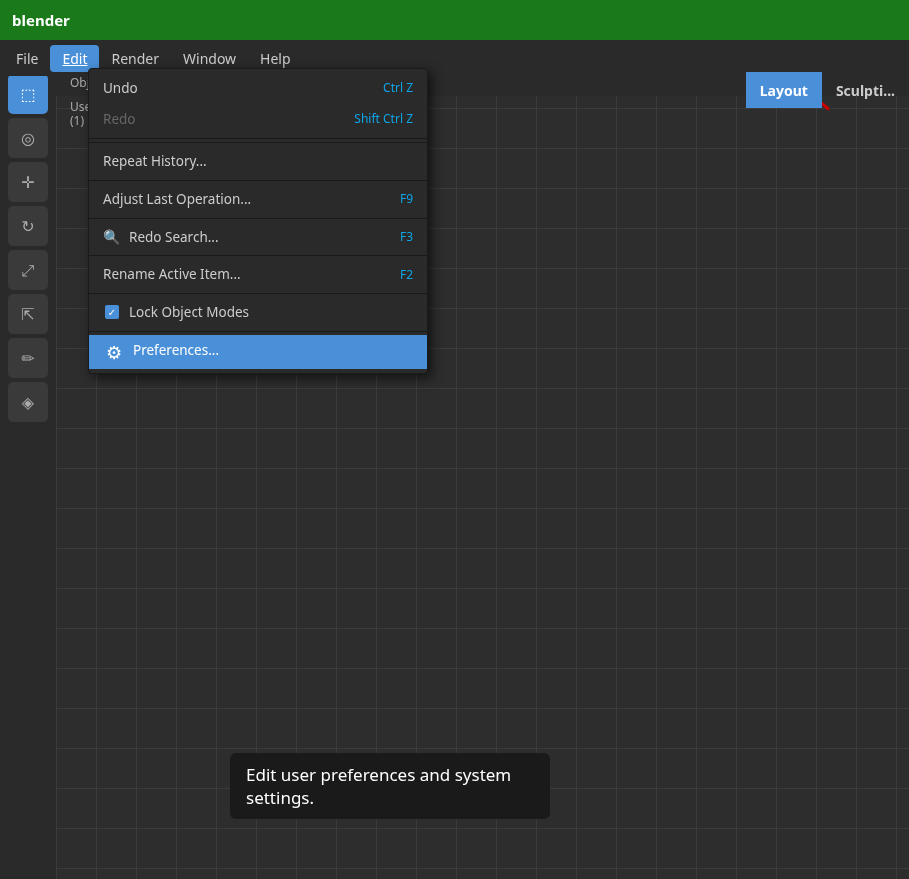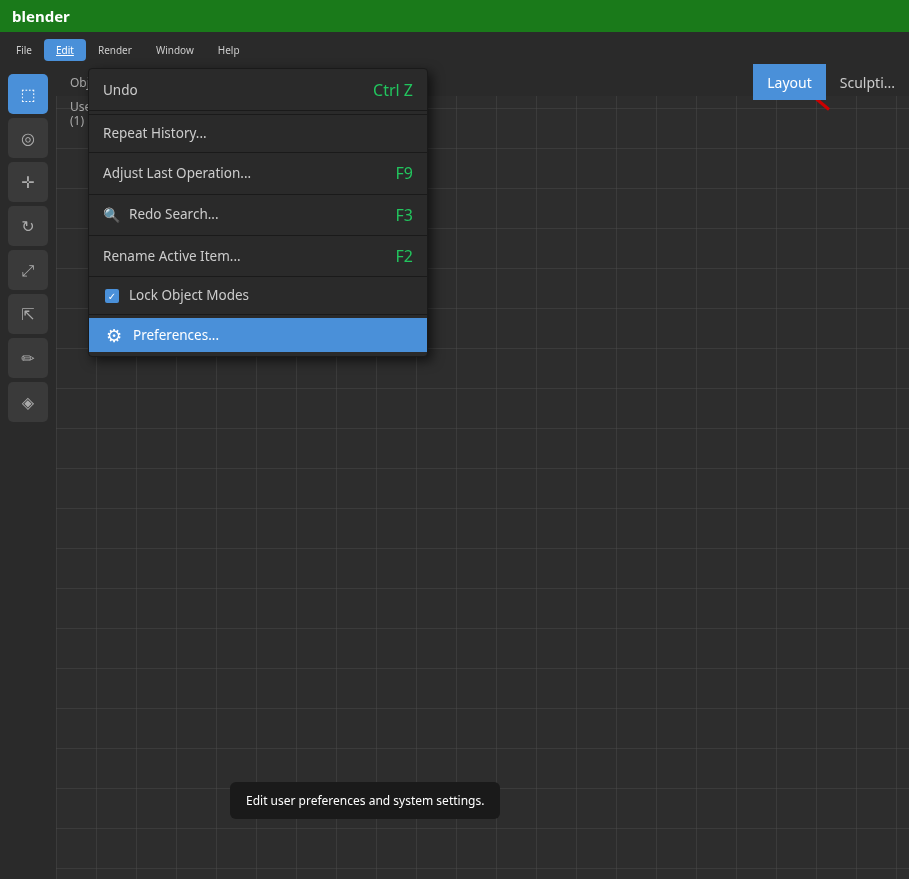--- a/index.html
+++ b/index.html
@@ -8,21 +8,21 @@
       height: 879px;
       background: #3a3a3a;
       font-family: 'Segoe UI', system-ui, sans-serif;
       overflow: hidden;
       position: relative;
     }
 
     
     #title-bar {
       width: 100%;
-      height: 32px;
+      height: 40px;
       background: #1a7a1a;
       display: flex;
       align-items: center;
       padding: 0 12px;
     }
     #app-title {
       color: #ffffff;
       font-size: 15px;
       font-weight: bold;
     }
@@ -34,21 +34,21 @@
       background: #2a2a2a;
       display: flex;
       align-items: center;
       padding: 0 4px;
       position: relative;
       z-index: 10;
     }
     .menu-item {
       padding: 4px 12px;
       color: #cccccc;
-      font-size: 10px;
+      font-size: 14px;
       cursor: pointer;
       border-radius: 4px;
     }
     .menu-item.active {
       background: #4a90d9;
       color: #ffffff;
       text-decoration: underline;
     }
 
     
@@ -61,20 +61,21 @@
       align-items: center;
     }
     .top-tab {
       padding: 4px 14px;
       color: #cccccc;
       font-size: 14px;
       cursor: pointer;
       height: 36px;
       display: flex;
       align-items: center;
+      font-weight: bold;
     }
     .top-tab.active {
       background: #4a90d9;
       color: #ffffff;
     }
 
     
     #viewport {
       position: absolute;
       top: 68px;
@@ -188,29 +189,29 @@
       color: #cccccc;
       font-size: 13.5px;
       line-height: 1.4;
     }
     .dropdown-item.disabled { color: #666; cursor: default; }
     .dropdown-item.highlighted {
       background: #4a90d9;
       color: #ffffff;
     }
     .dropdown-item .shortcut {
-      color: #22c55e;
-      font-size: 16px;
+      color: #0ea5e9;
+      font-size: 12px;
     }
     .dropdown-item.highlighted .shortcut {
       color: #dde;
     }
     .dropdown-item .item-left {
       display: flex;
-      align-items: center;
+      align-items: flex-start;
       gap: 8px;
     }
     .search-icon-wrap {
       width: 18px;
       height: 18px;
       display: flex;
       align-items: center;
       justify-content: center;
       color: #888;
       font-size: 14px;
@@ -246,21 +247,21 @@
 
     
     #tooltip {
       position: absolute;
       bottom: 60px;
       left: 230px;
       background: #1a1a1a;
       color: #ffffff;
       padding: 10px 16px;
       border-radius: 6px;
-      font-size: 12px;
+      font-size: 17px;
       max-width: 320px;
       z-index: 200;
     }
 
     
     #perspective-text {
       position: absolute;
       top: 98px;
       left: 70px;
       color: #aaaaaa;
@@ -325,20 +326,26 @@
 
 <div id="dropdown-menu">
 
   <div class="dropdown-item">
     <span class="item-left">
       <span>Undo</span>
     </span>
     <span class="shortcut">Ctrl Z</span>
   </div>
 
+  <div class="dropdown-item disabled">
+    <span class="item-left">
+      <span>Redo</span>
+    </span>
+    <span class="shortcut">Shift Ctrl Z</span>
+  </div>
   <div class="menu-separator"></div>
 
   <div class="menu-separator"></div>
 
 
   <div class="dropdown-item">
     <span class="item-left">
       <span>Repeat History...</span>
     </span>
     <span class="shortcut"></span>

